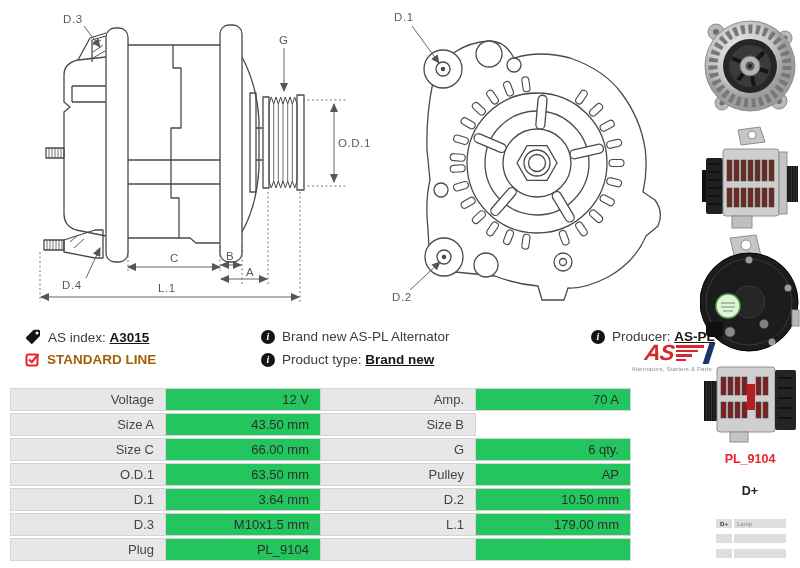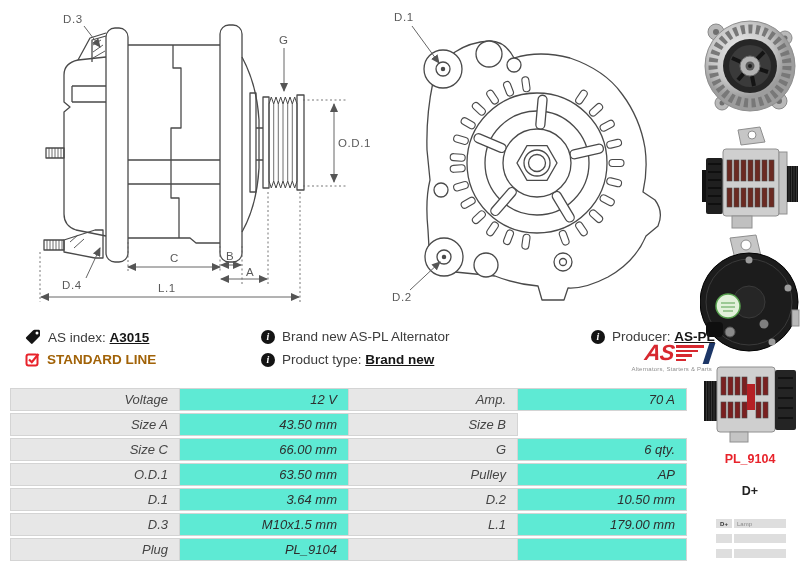--- a/index.html
+++ b/index.html
@@ -26,25 +26,25 @@
   .logo-as{font-size:22px;font-weight:bold;font-style:italic;color:#d7282f;transform:skewX(-8deg);
            letter-spacing:-1px;line-height:22px;}
   .logo-stripes{display:flex;flex-direction:column;align-items:flex-start;gap:2px;margin-left:2px;}
   .logo-stripes i{display:block;height:2.5px;background:#d7282f;}
   .logo-navy{width:6px;height:21px;background:#1c3667;transform:skewX(-18deg);margin-left:2px;}
   .logo-tag{font-size:6px;color:#8e8e8e;text-align:right;margin-top:1px;letter-spacing:.2px;}
 
   
   .spec{position:absolute;left:10px;top:388px;}
   .trow{display:flex;margin-bottom:2px;}
-  .tcell{width:170px;height:23px;line-height:21px;border:1px solid #d4d4d4;box-sizing:border-box;
-         font-size:13px;text-align:right;padding-right:11px;font-style:italic;}
+  .tcell{width:156px;height:23px;line-height:21px;border:1px solid #d4d4d4;box-sizing:border-box;
+         font-size:13px;text-align:right;padding-right:11px;}
   .tcell + .tcell{margin-left:-1px;}
   .tlbl{background:#e7e7e7;color:#454545;}
-  .tval{background:#5eead4;color:#2e2e2e;}
+  .tval{background:#22c55e;color:#2e2e2e;}
 
   
   .plug-code{position:absolute;left:700px;top:452px;width:100px;text-align:center;
              font-size:12.5px;font-weight:bold;color:#e8232b;}
   .terminal{position:absolute;left:700px;top:484px;width:100px;text-align:center;
             font-size:12.5px;font-weight:bold;color:#222;}
   .pinout{position:absolute;left:716px;top:519px;width:72px;}
   .pinout .prow{display:flex;gap:2px;margin-bottom:6px;}
   .pinout .pc1{width:16px;height:9px;background:#dedede;font-size:6px;font-weight:bold;color:#333;
                display:flex;align-items:center;justify-content:center;}

